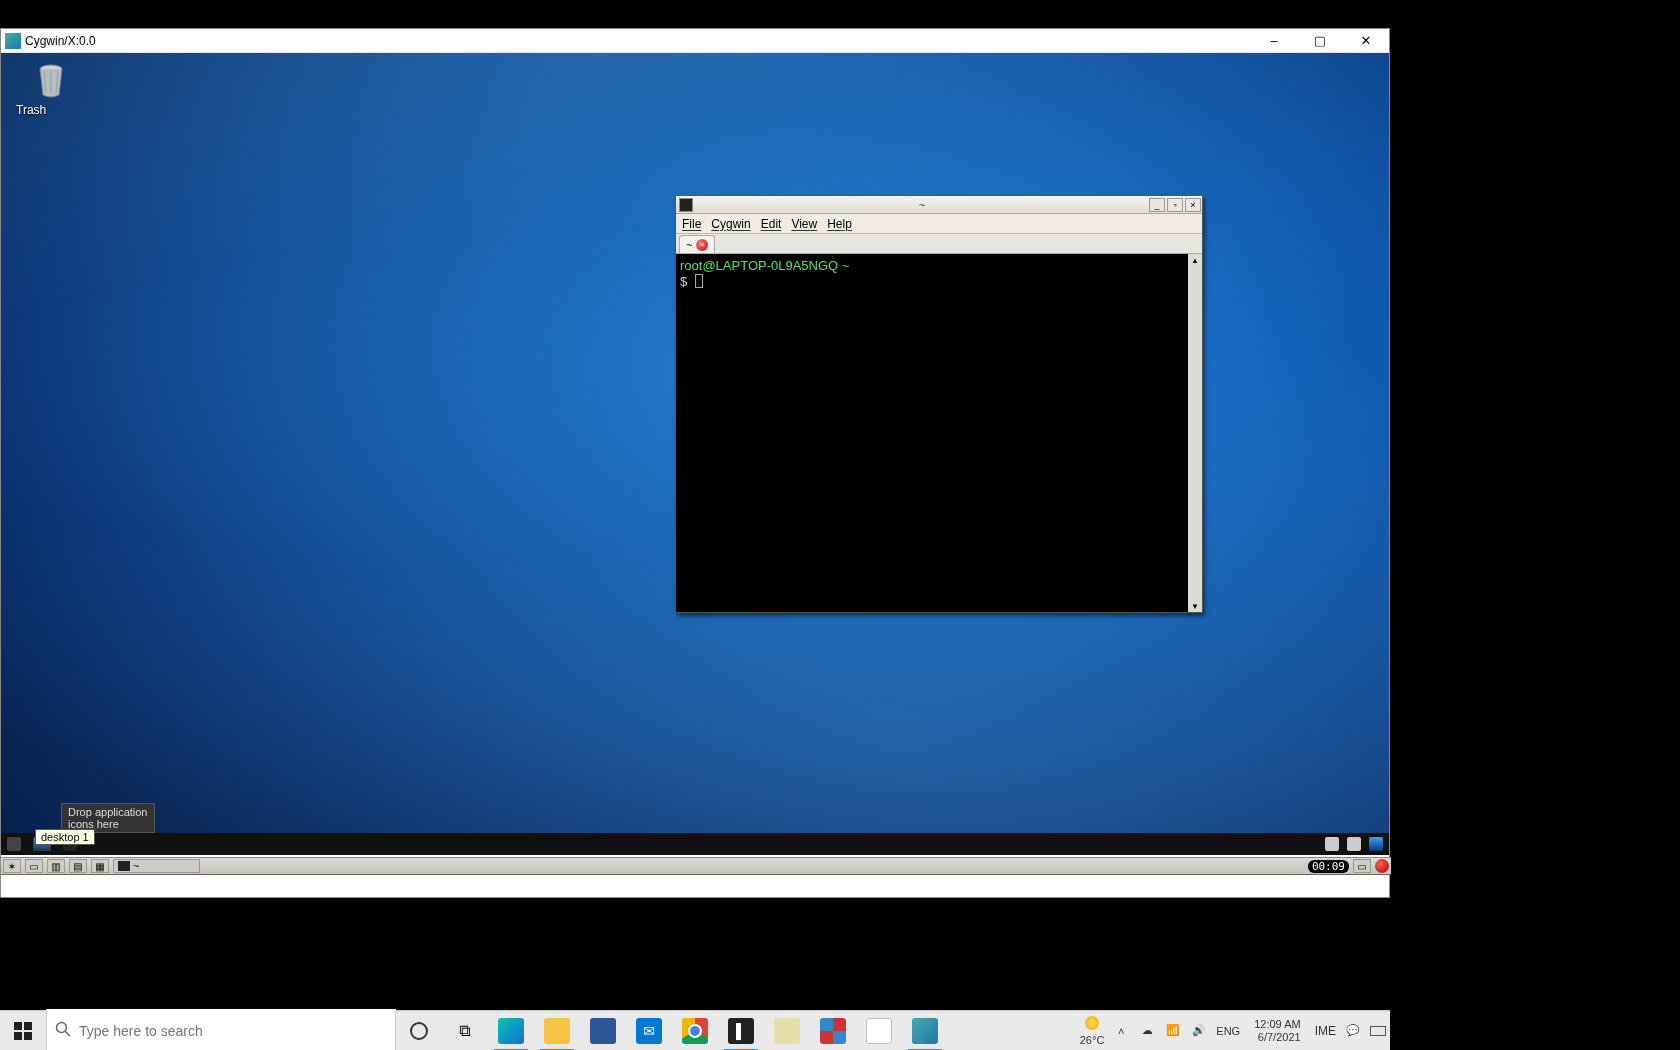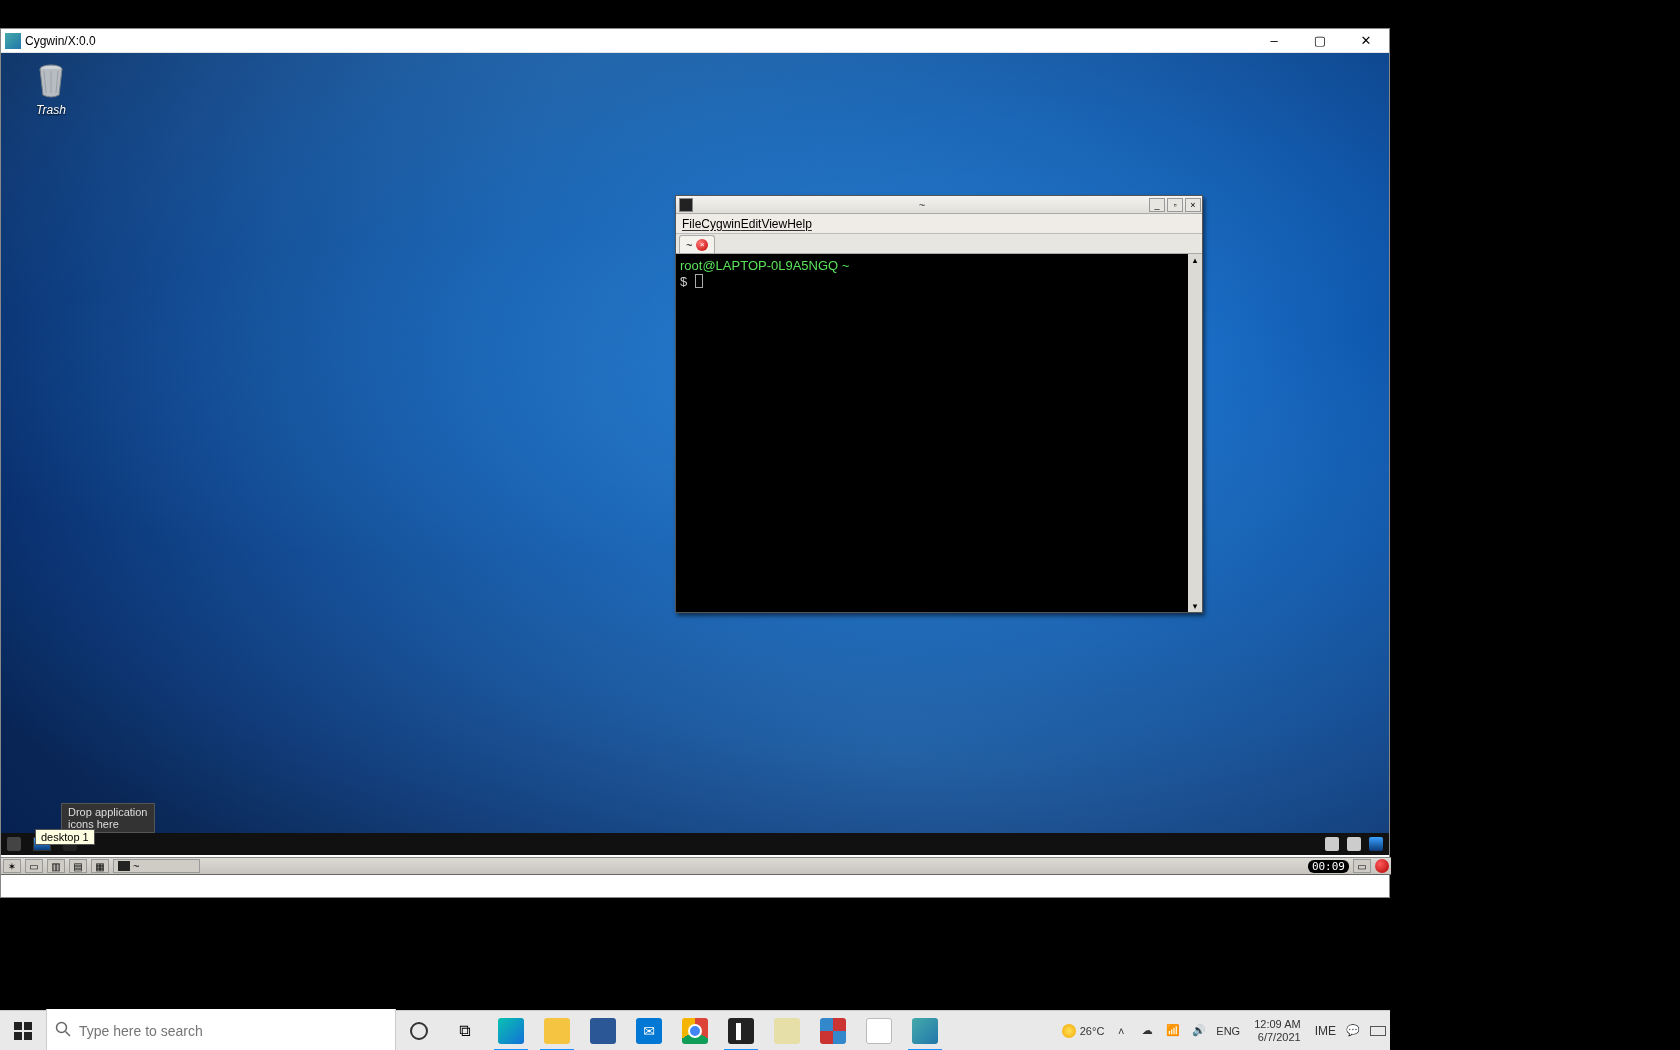--- a/index.html
+++ b/index.html
@@ -22,35 +22,35 @@
 #xdesktop::before { width: 2200px; height: 1200px; left: -500px; top: -700px;
   background: radial-gradient(closest-side, rgba(100,200,255,.35), rgba(10,60,150,0));
   transform: rotate(-6deg);
 }
 #xdesktop::after { width: 2400px; height: 1000px; left: -300px; top: 200px;
   background: radial-gradient(closest-side, rgba(120,210,255,.25), rgba(10,60,150,0));
   transform: rotate(8deg);
 }
 
 
-.desk-icon { position: absolute; width: 70px; text-align: center; color: #fff; font-size: 12px; text-shadow: 0 1px 2px #000; font-style: italic; }
+.desk-icon { position: absolute; width: 70px; text-align: left; color: #fff; font-size: 12px; text-shadow: 0 1px 2px #000; }
 .desk-icon .glyph { width: 40px; height: 40px; margin: 0 auto 4px; }
 #trash-icon { left: 15px; top: 6px; }
 #trash-icon .glyph svg { width: 40px; height: 40px; }
 
 
 #tooltip { position: absolute; left: 34px; bottom: 10px; background: #ffffe1; border: 1px solid #555; font-size: 11px; padding: 1px 5px; color: #000; z-index: 20; }
 
 
 #term-window { position: absolute; left: 674px; top: 142px; width: 528px; height: 418px; background: #dcdad5; border: 1px solid #555; box-shadow: 2px 3px 4px rgba(0,0,0,.5); display: flex; flex-direction: column; z-index: 10; }
 #term-titlebar { height: 18px; background: linear-gradient(#f3f3f1,#e0ded8); display: flex; align-items: center; font-size: 11px; border-bottom: 1px solid #aaa; }
 #term-titlebar .tticon { width: 14px; height: 14px; margin: 0 3px; background: #222; border: 1px solid #888; }
 #term-titlebar .ttitle { flex: 1; text-align: center; color: #333; }
 .term-ctrl { width: 16px; height: 14px; margin: 0 1px; font-size: 9px; line-height: 12px; text-align: center; background: #e8e6e1; border: 1px solid #999; }
-#term-menubar { height: 20px; display: flex; align-items: center; padding: 0 6px; font-size: 12px; background: #efece7; border-bottom: 1px solid #bbb; }
+#term-menubar { height: 20px; display: flex; align-items: center; gap: 10px; padding: 0 6px; font-size: 12px; background: #efece7; border-bottom: 1px solid #bbb; }
 #term-menubar span { text-decoration: underline; text-decoration-color: #333; text-underline-offset: 2px; cursor: default; }
 #term-tabbar { height: 20px; background: #e8e6e1; border-bottom: 1px solid #aaa; display: flex; align-items: flex-end; padding-left: 3px; }
 .term-tab { height: 18px; background: #f4f2ed; border: 1px solid #aaa; border-bottom: none; border-radius: 3px 3px 0 0; padding: 0 6px; font-size: 11px; display: flex; align-items: center; gap: 4px; }
 .term-tab .close { width: 12px; height: 12px; border-radius: 6px; background: radial-gradient(circle at 35% 35%, #ff7a7a, #c20000); font-size: 8px; line-height: 12px; text-align: center; color: #fff; }
 #term-body { flex: 1; display: flex; }
 #term-screen { flex: 1; background: #000; color: #ccc; font-family: "DejaVu Sans Mono","Consolas",monospace; font-size: 13px; padding: 4px 4px; line-height: 16px; white-space: pre; }
 #term-screen .userhost { color: #5be25b; }
 #term-screen .cursor { display: inline-block; width: 8px; height: 14px; border: 1px solid #aaa; vertical-align: -2px; }
 #term-scroll { width: 14px; background: #dcdad5; display: flex; flex-direction: column; align-items: center; justify-content: space-between; padding: 1px 0; }
 #term-scroll .arrow { font-size: 9px; }
@@ -85,21 +85,21 @@
 .ico-store { background: #2b5797; }
 .ico-mail { background: #0078d4; }
 .ico-chrome { background: conic-gradient(#db4437 0 120deg,#0f9d58 120deg 240deg,#f4b400 240deg 360deg); border-radius: 50%; position: relative; }
 .ico-chrome::after { content: ""; position: absolute; width: 10px; height: 10px; background: #4285f4; border: 2px solid #fff; border-radius: 50%; }
 .ico-term { background: #222; }
 .ico-note { background: #e6dfa7; }
 .ico-grid { background: repeating-conic-gradient(#c33 0 25%, #38c 0 50%); }
 .ico-paint { background: #fff; border: 1px solid #bbb; color: #c33; }
 .ico-cygwin { background: linear-gradient(135deg,#4aa,#27a); }
 #win-tray { margin-left: auto; display: flex; align-items: center; height: 100%; padding-right: 4px; gap: 8px; color: #333; font-size: 11px; }
-#win-tray .temp { display: flex; align-items: center; gap: 4px; }
+#win-tray .temp { display: flex; align-items: center; gap: 4px; flex-direction: column; }
 #win-tray .temp .sun { width: 14px; height: 14px; border-radius: 50%; background: radial-gradient(#ffe15a,#f3a500); }
 #win-tray .clock { text-align: right; line-height: 13px; padding: 0 6px; }
 #win-tray .tile { width: 18px; height: 18px; display: flex; align-items: center; justify-content: center; color: #333; }
 
 
 </style>
 </head>
 <body>
 
 <div id="win-window">

